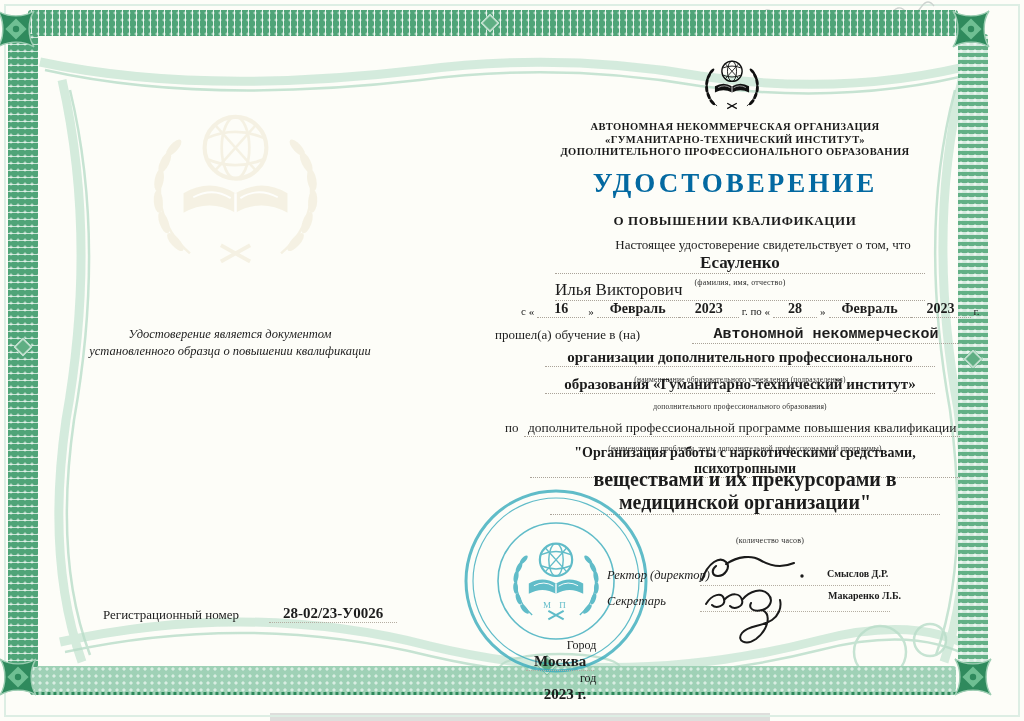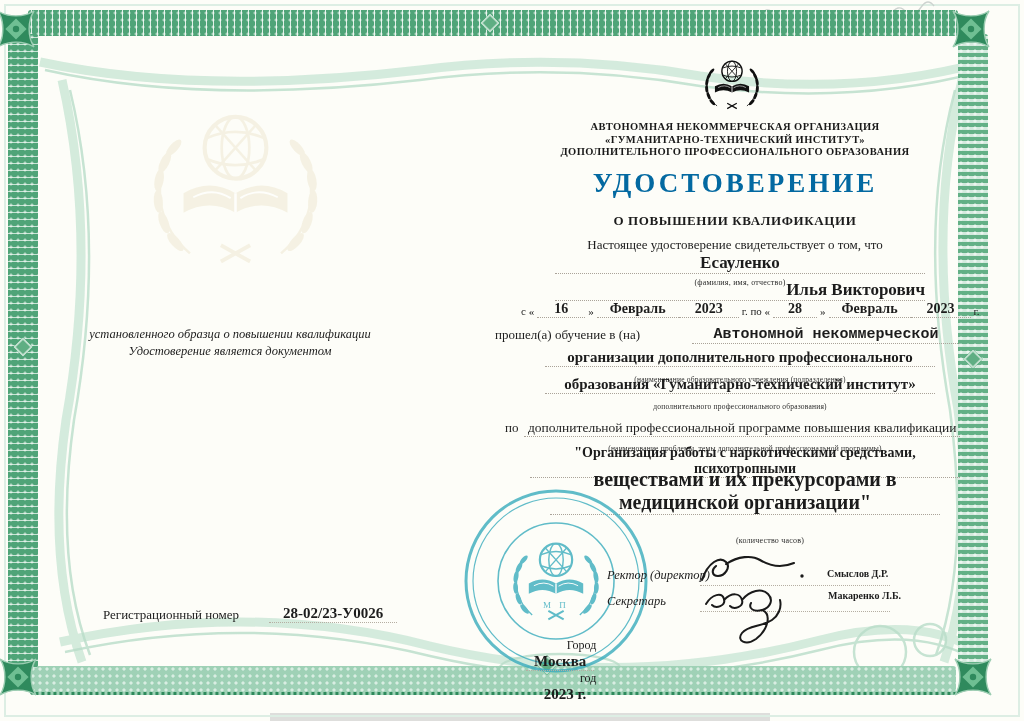--- a/index.html
+++ b/index.html
@@ -35,28 +35,28 @@
   
   .logo{position:absolute;left:700px;top:56px;color:#101010;z-index:4;}
   .org-name{position:absolute;left:545px;top:121px;width:380px;text-align:center;z-index:4;
         font-size:10.5px;font-weight:600;letter-spacing:.4px;line-height:12.5px;color:#191919;}
   .title{position:absolute;left:540px;top:168px;width:390px;text-align:center;z-index:4;
         font-size:27px;font-weight:700;letter-spacing:3px;color:#0369a1;}
   .subtitle{position:absolute;left:540px;top:201px;width:390px;text-align:center;z-index:4;
         font-size:13px;font-weight:700;letter-spacing:.6px;margin-top:12px;}
 
   
-  .intro{position:absolute;left:520px;top:237px;width:430px;text-align:center;z-index:4;font-size:13px;}
+  .intro{position:absolute;left:548px;top:237px;width:430px;text-align:center;z-index:4;font-size:13px;}
   .fill{border-bottom:1px dotted #aaa399;}
   .big-name{position:absolute;left:555px;top:253px;width:370px;text-align:center;z-index:4;
         font-size:17px;font-weight:700;}
   .tiny-cap{font-size:8px;color:#2a2a2a;letter-spacing:.2px;}
   .cap-row{position:absolute;left:555px;top:271px;width:370px;text-align:center;z-index:4;}
-  .big-name2{position:absolute;left:555px;top:280px;width:370px;text-align:right;z-index:4;
-        font-size:17px;font-weight:700;}
+  .big-name2{position:absolute;left:555px;top:280px;width:370px;text-align:left;z-index:4;
+        font-size:17px;font-weight:400;}
   .name2-line{position:absolute;left:555px;top:300px;width:370px;z-index:4;border-bottom:1px dotted #aaa399;}
 
   .date-row{position:absolute;left:518px;top:301px;width:442px;z-index:4;display:flex;align-items:flex-end;
         font-size:11px;white-space:nowrap;}
   .date-row .val{font-size:14px;font-weight:700;text-align:center;border-bottom:1px dotted #aaa399;padding:0 2px;}
   .date-row .lbl{padding:0 3px 1px 3px;}
 
   .trained-row{position:absolute;left:495px;top:326px;width:465px;z-index:4;display:flex;align-items:flex-end;font-size:13px;gap:46px;}
   .trained-row .lbl{white-space:nowrap;padding-bottom:1px;}
   .trained-row .fill{flex:1;text-align:center;font-size:15px;font-weight:700;margin-left:6px;font-family:Liberation Mono, monospace;}
@@ -224,22 +224,22 @@
     <span class="lbl">по</span>
     <span class="fill">дополнительной профессиональной программе повышения квалификации</span>
   </div>
   <div class="center-cap" style="left:530px;top:437px;width:430px"><span class="tiny-cap" style="font-size:7.5px">(наименование проблемы, темы дополнительной профессиональной программы)</span></div>
   <div class="center-line fill" style="left:530px;top:445px;width:430px;font-size:14px">"Организация работы с наркотическими средствами, психотропными</div>
   <div class="center-line fill" style="left:550px;top:468px;width:390px;font-size:20px">веществами и их прекурсорами в медицинской организации"</div>
 
   <div class="center-cap" style="left:640px;top:529px;width:260px;z-index:6"><span class="tiny-cap">(количество часов)</span></div>
 
   <div class="left-note">
+    <div>Удостоверение является документом</div>
     <div>установленного образца о повышении квалификации</div>
-    <div>Удостоверение является документом</div>
   </div>
   <div class="reg-row">
     <span>Регистрационный номер</span>
     <span class="val">28-02/23-У0026</span>
   </div>
 
   <div class="sig-label" style="left:607px;top:568px">Ректор (директор)</div>
   <div class="sig-line" style="left:700px;top:585px"></div>
   <svg class="signature" style="left:698px;top:552px" width="120" height="40">
     <path d="M4,28 C10,10 22,4 28,10 C33,15 27,24 20,24 C14,24 13,18 18,14 M28,12 C40,4 54,3 62,8 C72,14 84,16 96,11" fill="none" stroke="#1a1a1a" stroke-width="2.1" stroke-linecap="round"></path>

